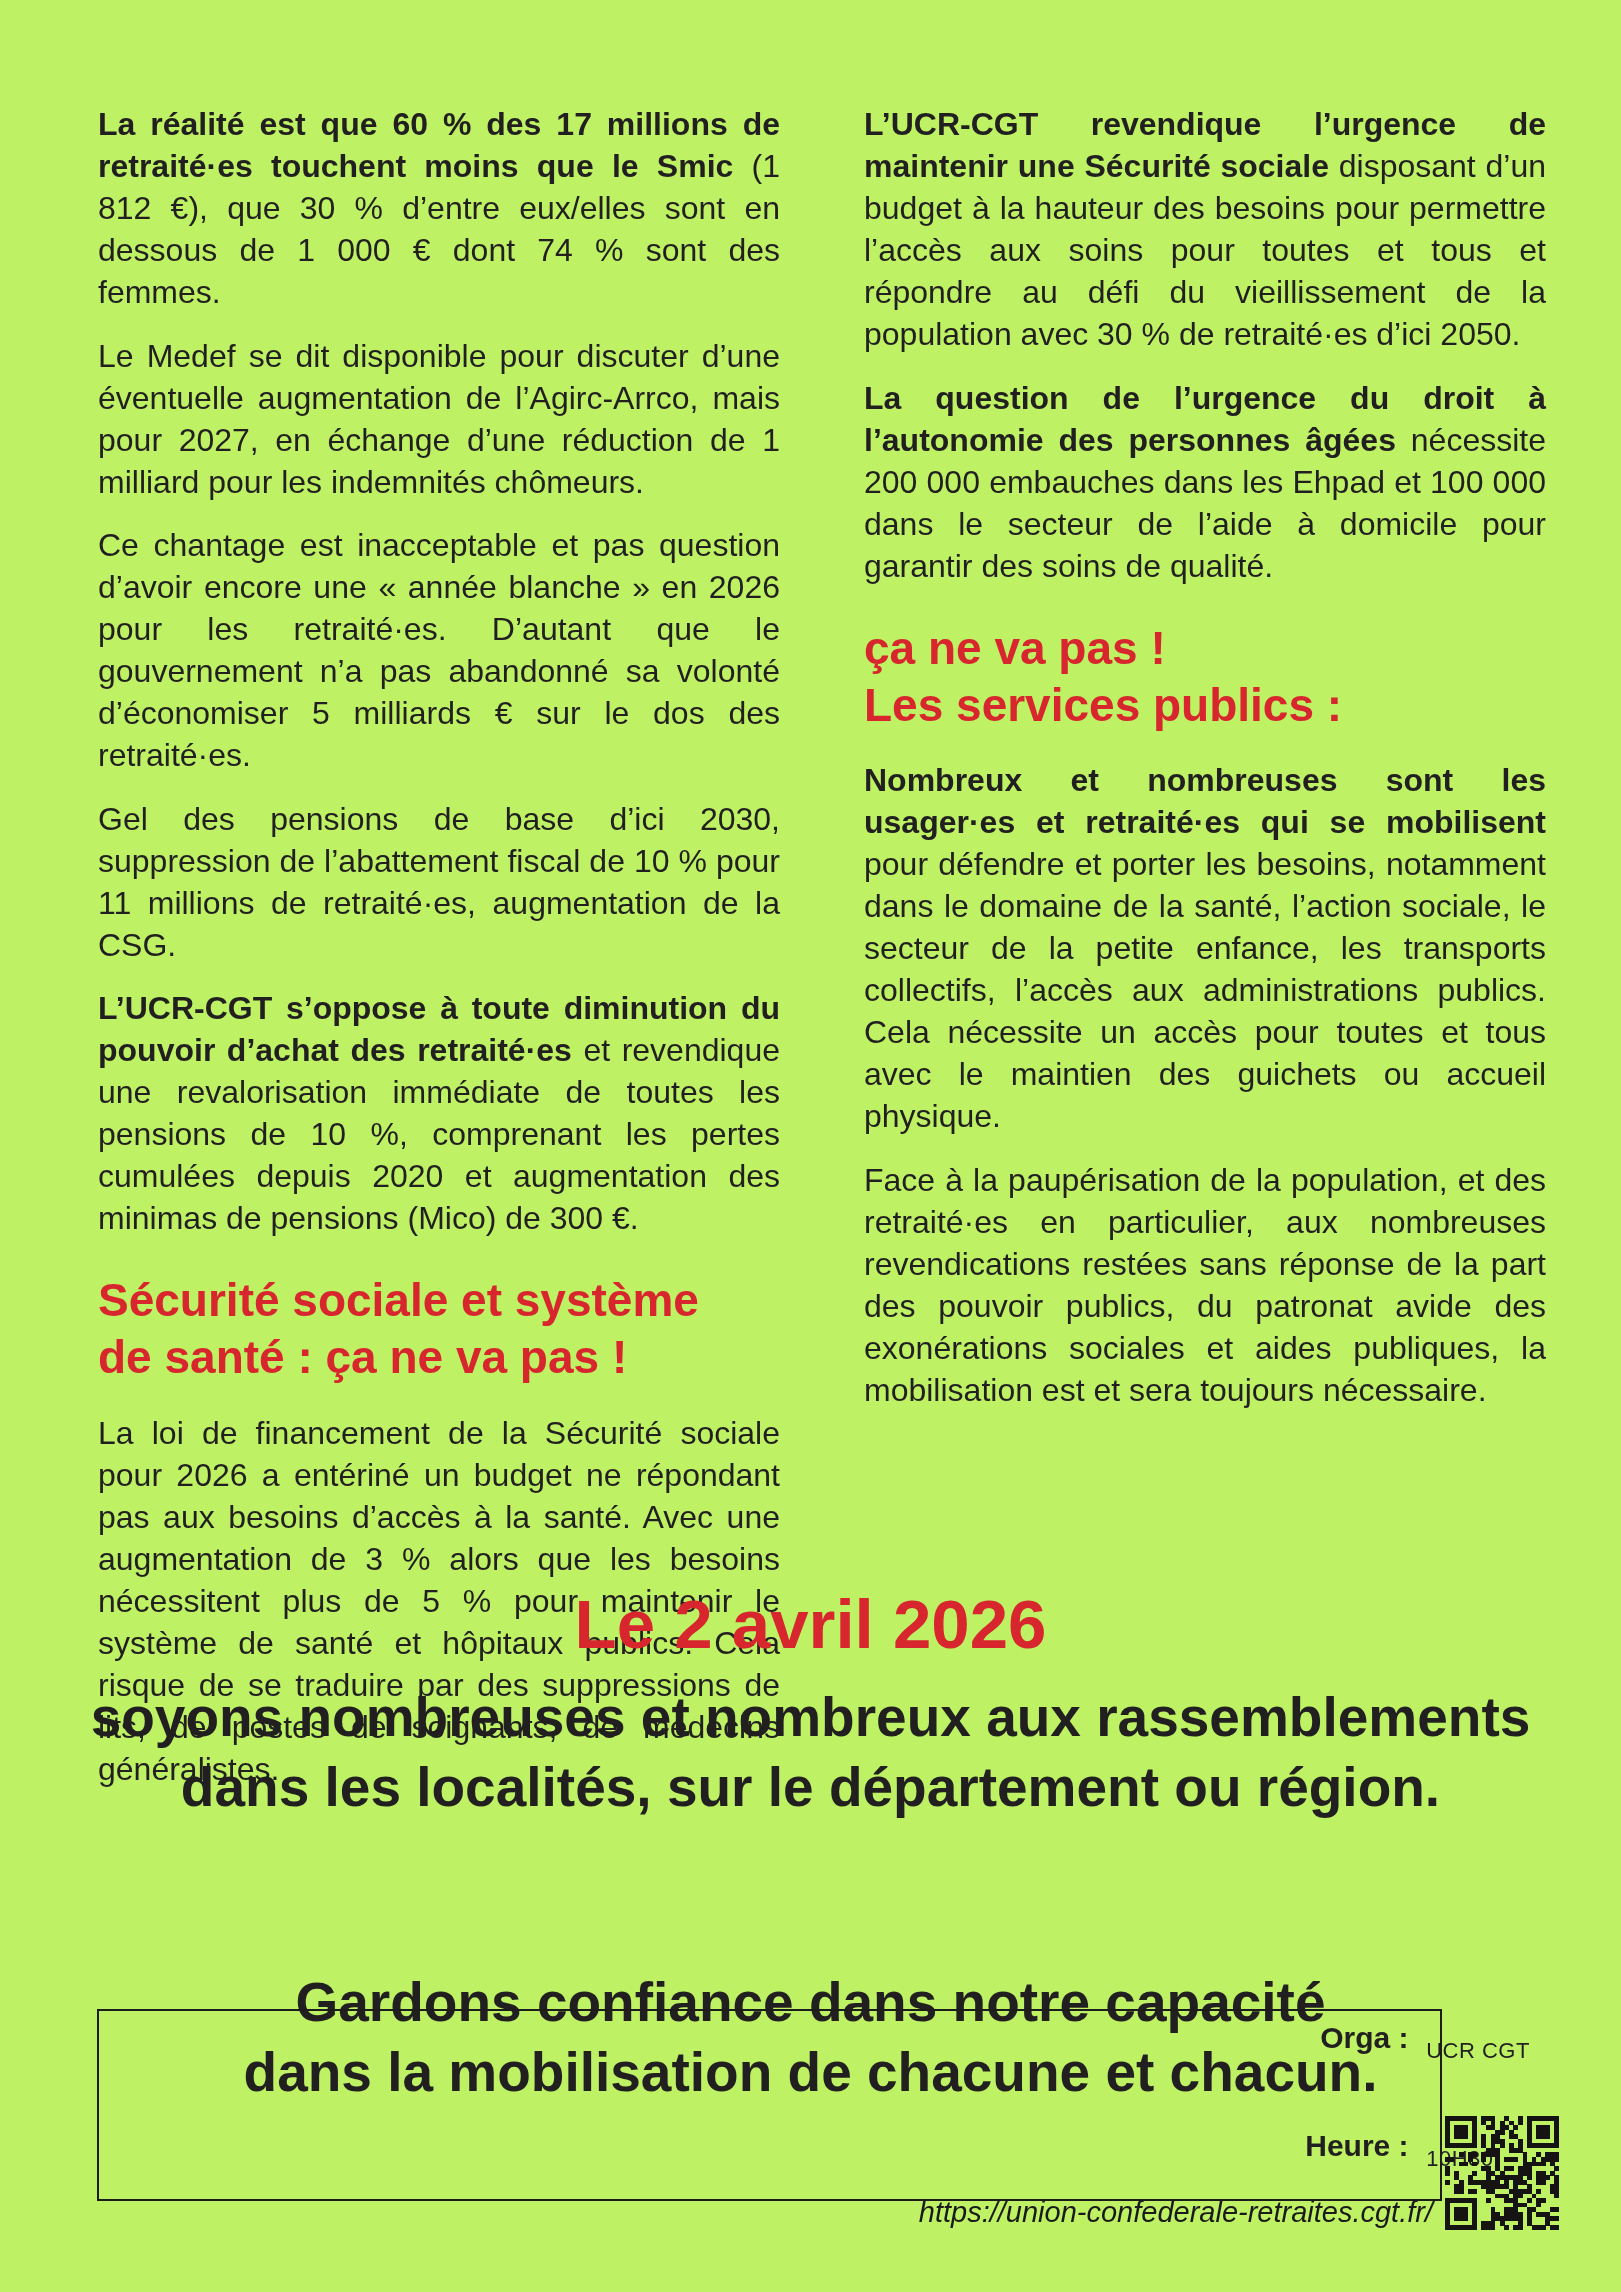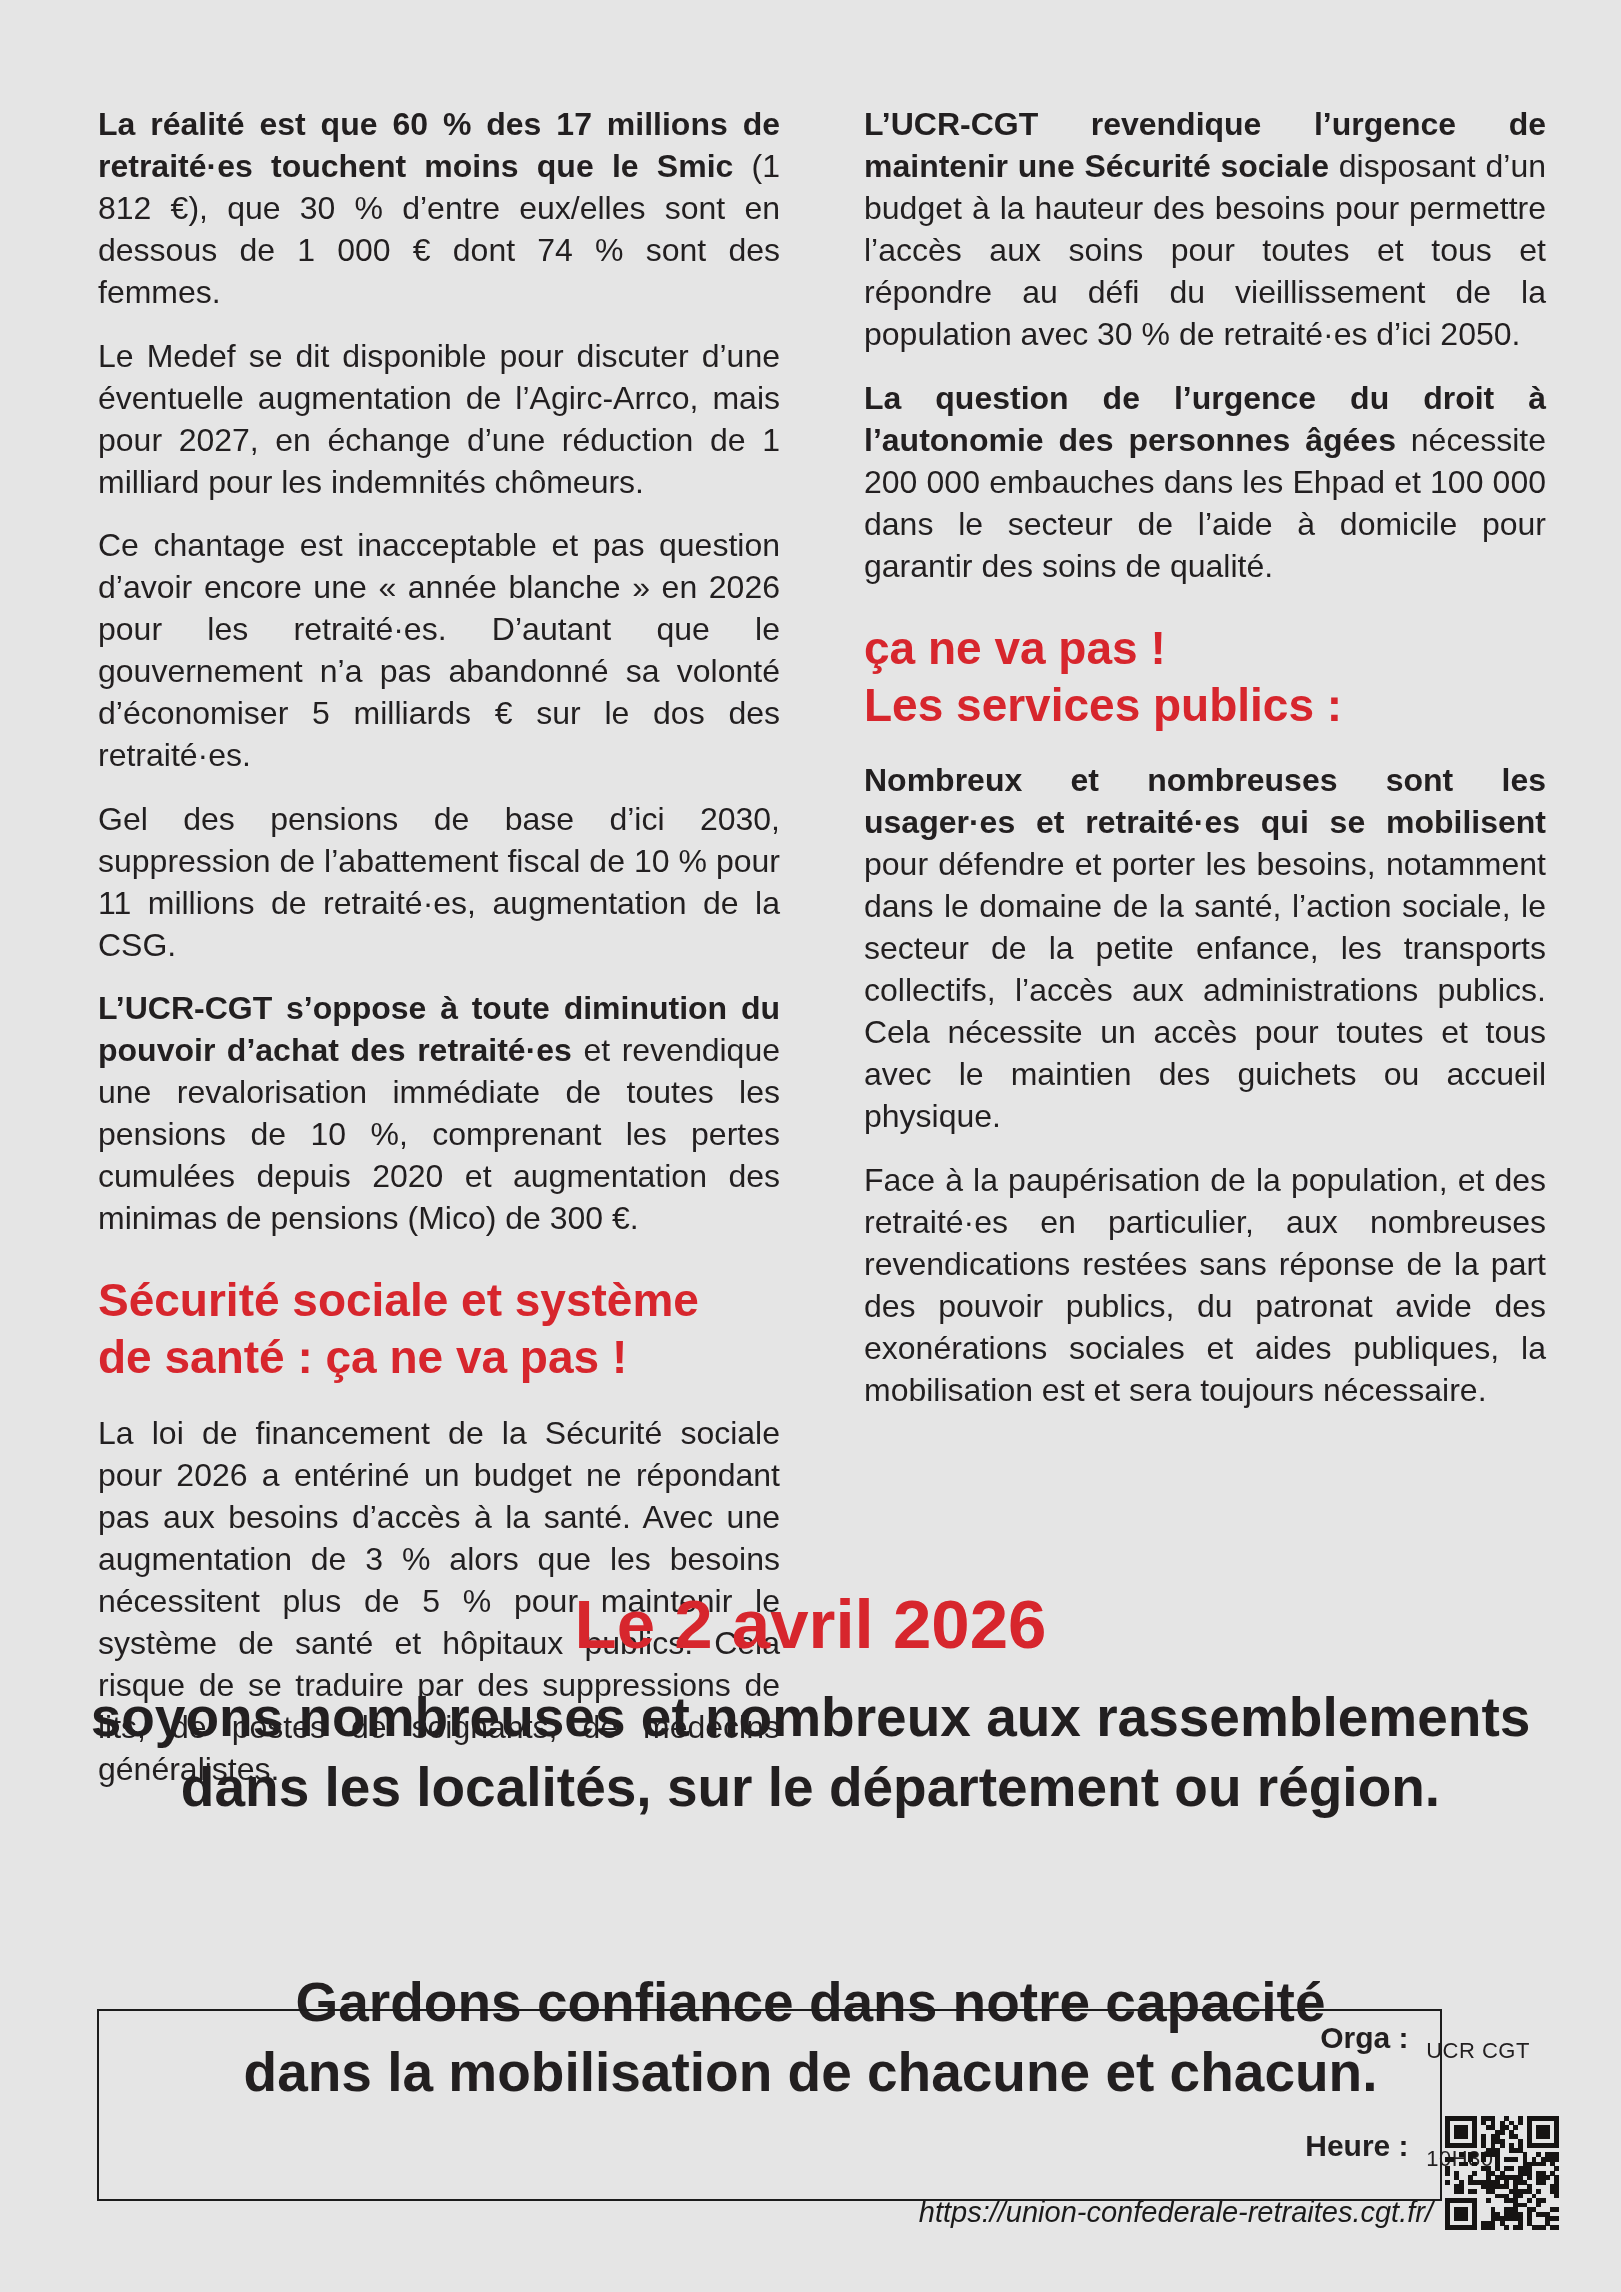--- a/index.html
+++ b/index.html
@@ -1,16 +1,16 @@
 <!DOCTYPE html>
 <html lang="fr" style="--red: #d7262d;"><head>
 <meta charset="utf-8">
 <style>
   html,body{margin:0;padding:0;background:#ffffff;}
-  .page{position:relative;width:1621px;height:2293px;background:#e5e5e5;overflow:hidden;
+  .page{position:relative;width:1621px;height:2293px;background:#bef264;overflow:hidden;
         font-family:"Liberation Sans",sans-serif;color:#221f20;}
   .col{position:absolute;top:103px;width:682px;font-size:32px;line-height:42px;
        text-align:justify;hyphens:auto;-webkit-hyphens:auto;}
   .col-left{left:98px;}
   .col-right{left:839px;margin-left:25px;}
   .col p{margin:0 0 21.6px 0;}
   .col p strong{font-weight:700;}
   .red-heading{color:var(--red,#d7262d);font-weight:700;font-size:46px;line-height:57px;
        margin:33px 0 25.5px 0;text-align:left;}
   .red-heading span{display:block;}

